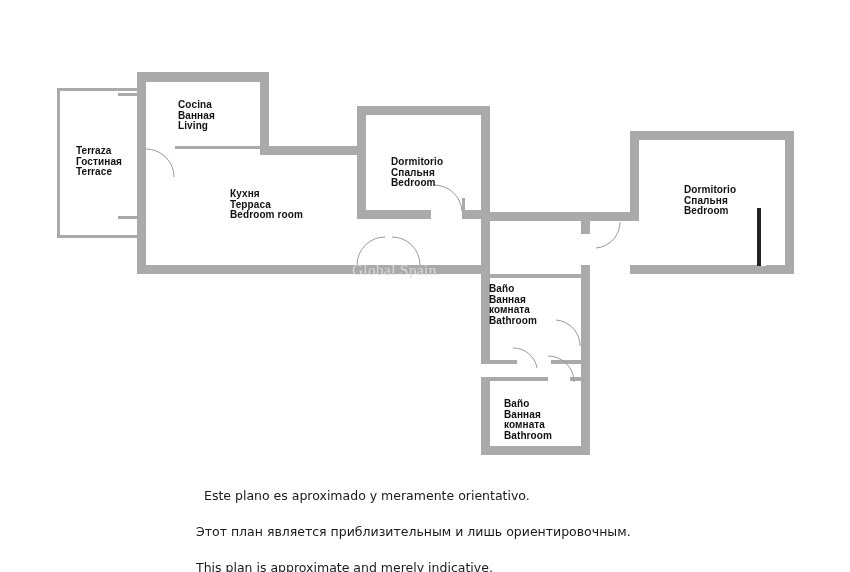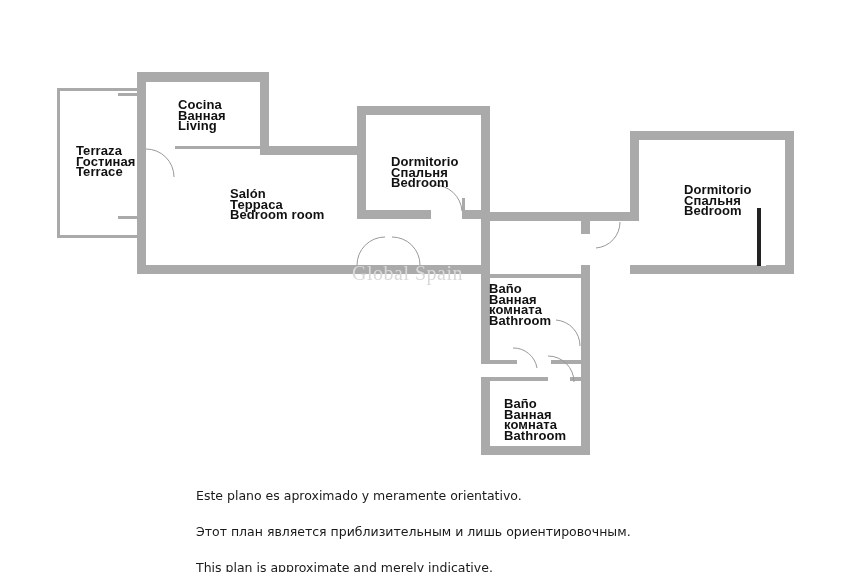--- a/index.html
+++ b/index.html
@@ -28,58 +28,58 @@
     position: absolute;
     background: #aaaaaa;
   }
   .room-fill {
     position: absolute;
     background: #ffffff;
   }
 
   .room-label {
     position: absolute;
-    font-size: 13px;
+    font-size: 10px;
     font-weight: bold;
     line-height: 10.5px;
     color: #111111;
     text-align: left;
     white-space: nowrap;
     letter-spacing: 0.1px;
   }
 
   .door-arc {
     position: absolute;
   }
   .door-arc svg {
     display: block;
     overflow: visible;
   }
 
   .watermark {
     position: absolute;
     left: 352px;
     top: 262px;
-    font-size: 20px;
+    font-size: 15px;
     font-family: "Liberation Serif", serif;
     color: #d9d9d9;
     letter-spacing: 0.5px;
     white-space: nowrap;
     pointer-events: none;
   }
 
   .disclaimer {
     position: absolute;
     left: 196px;
     font-size: 12.5px;
     color: #1a1a1a;
     white-space: nowrap;
     font-family: "DejaVu Sans", sans-serif;
   }
-  .d1 { top: 488px; }
+  .d1 { top: 488px; margin-left: 8px; }
   .d2 { top: 524px; }
   .d3 { top: 560px; }
 </style>
 </head>
 <body>
 
 <div id="floorplan">
 
   <div class="wall" style="left:57px; top:88px; width:80px; height:3px;"></div>
   <div class="wall" style="left:57px; top:88px; width:3px; height:150px;"></div>
@@ -187,21 +187,21 @@
     <div>Terrace</div>
   </div>
 
   <div class="room-label" style="left:178px; top:100px;">
     <div>Cocina</div>
     <div>Ванная</div>
     <div>Living</div>
   </div>
 
   <div class="room-label" style="left:230px; top:189px;">
-    <div>Salón</div>
+    <div>Кухня</div>
     <div>Терраса</div>
     <div>Bedroom room</div>
   </div>
 
   <div class="room-label" style="left:391px; top:157px;">
     <div>Dormitorio</div>
     <div>Спальня</div>
     <div>Bedroom</div>
   </div>
 

